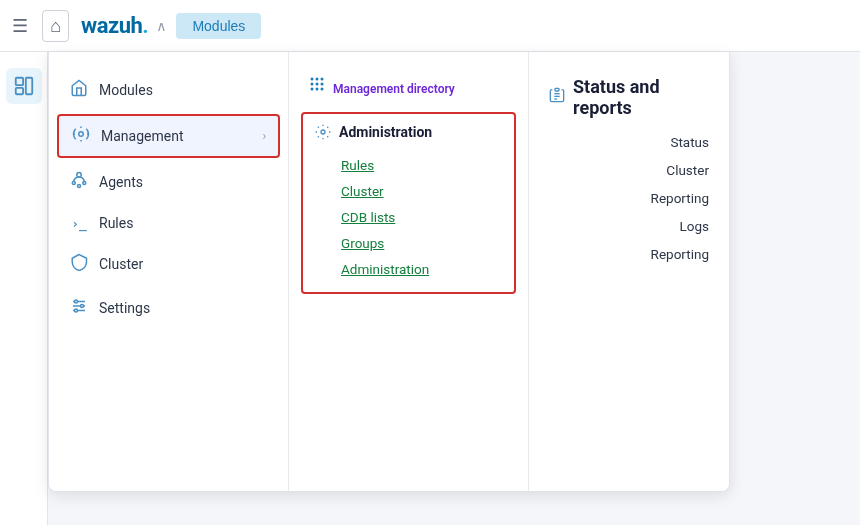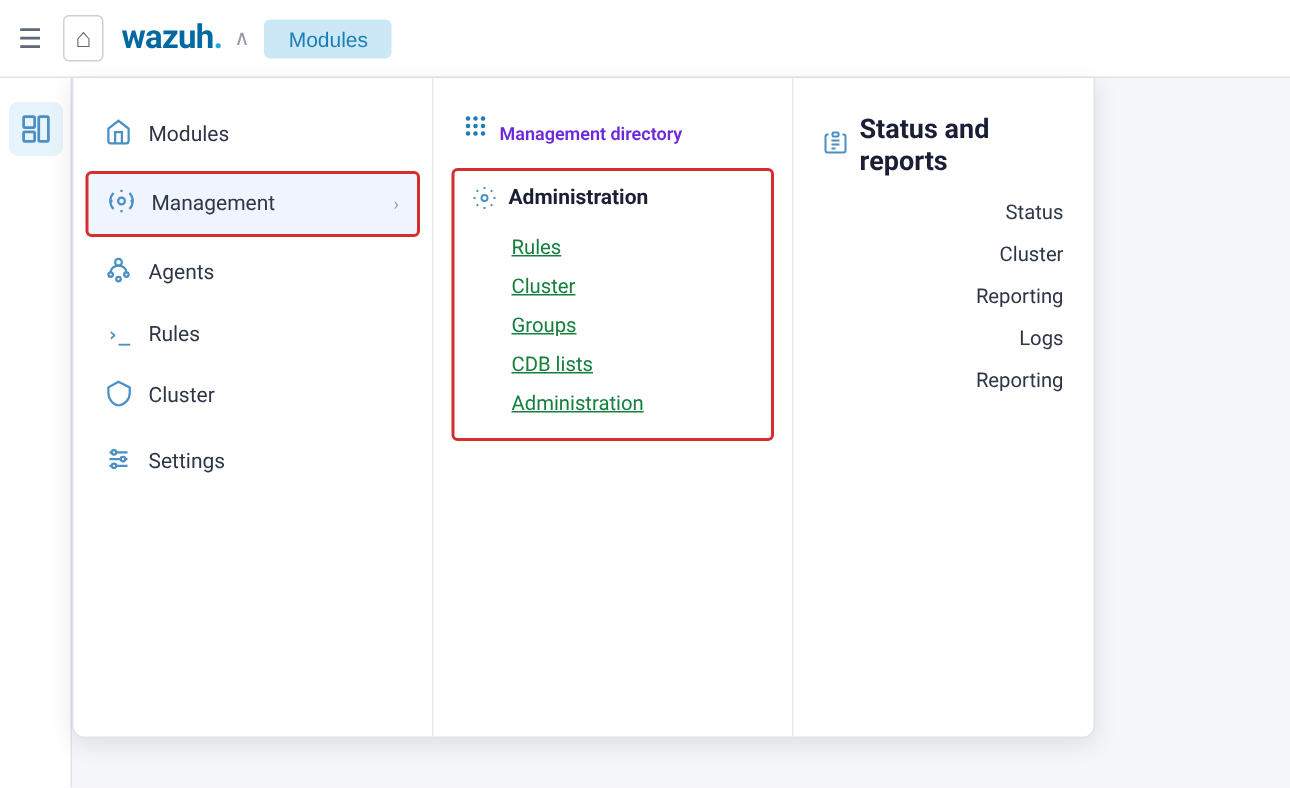--- a/index.html
+++ b/index.html
@@ -381,22 +381,22 @@
           <span class="gear-icon">
             <svg width="16" height="16" viewBox="0 0 24 24" fill="none" stroke="#4a90c4" stroke-width="2">
               <circle cx="12" cy="12" r="3"></circle>
               <path d="M12 1v2M12 21v2M4.22 4.22l1.42 1.42M18.36 18.36l1.42 1.42M1 12h2M21 12h2M4.22 19.78l1.42-1.42M18.36 5.64l1.42-1.42"></path>
             </svg>
           </span>
           <span>Administration</span>
         </div>
         <div class="sub-item">Rules</div>
         <div class="sub-item">Cluster</div>
+        <div class="sub-item">CDB lists</div>
         <div class="sub-item">Groups</div>
-        <div class="sub-item">CDB lists</div>
         <div class="sub-item">Administration</div>
       </div>
     </div>
 
     <div class="menu-panel-3">
       <div class="panel-3-section-title">
         <span class="doc-icon">
           <svg width="16" height="16" viewBox="0 0 24 24" fill="none" stroke="#4a90c4" stroke-width="2">
             <rect x="9" y="2" width="6" height="4" rx="1"></rect>
             <path d="M5 4H4a2 2 0 0 0-2 2v14a2 2 0 0 0 2 2h16a2 2 0 0 0 2-2V6a2 2 0 0 0-2-2h-1"></path>

